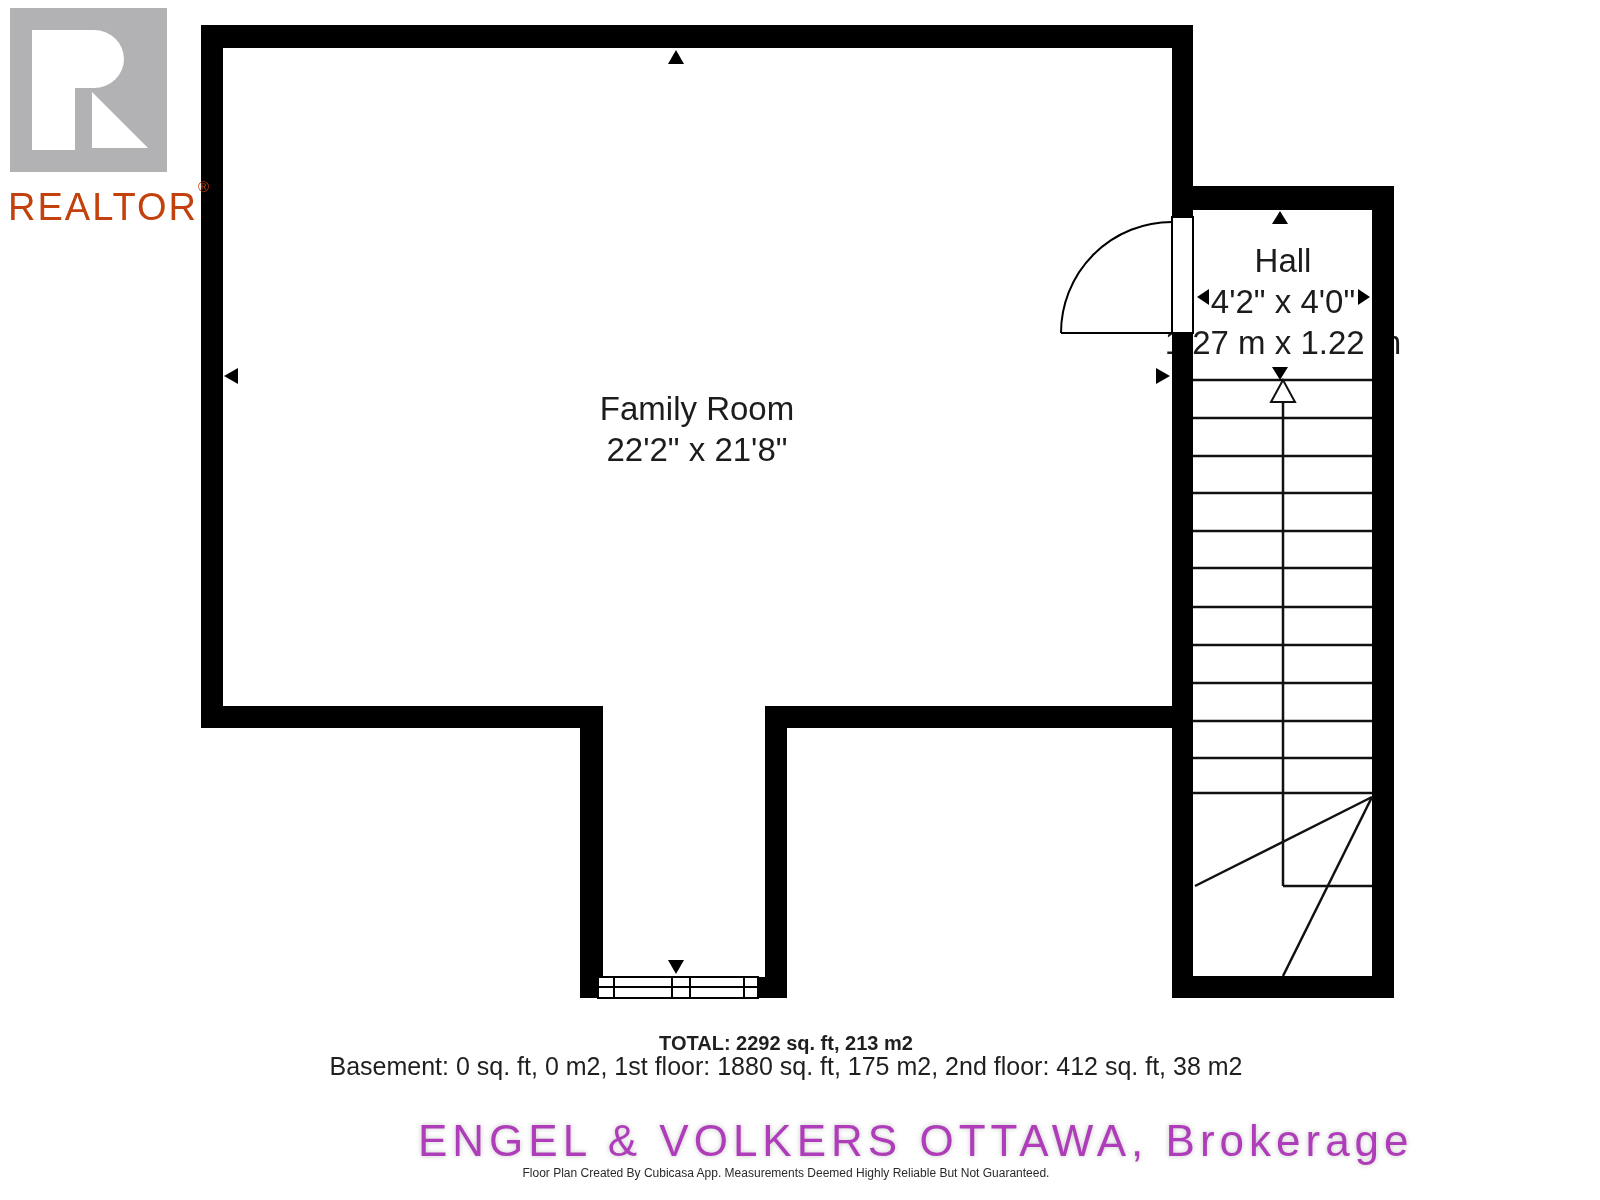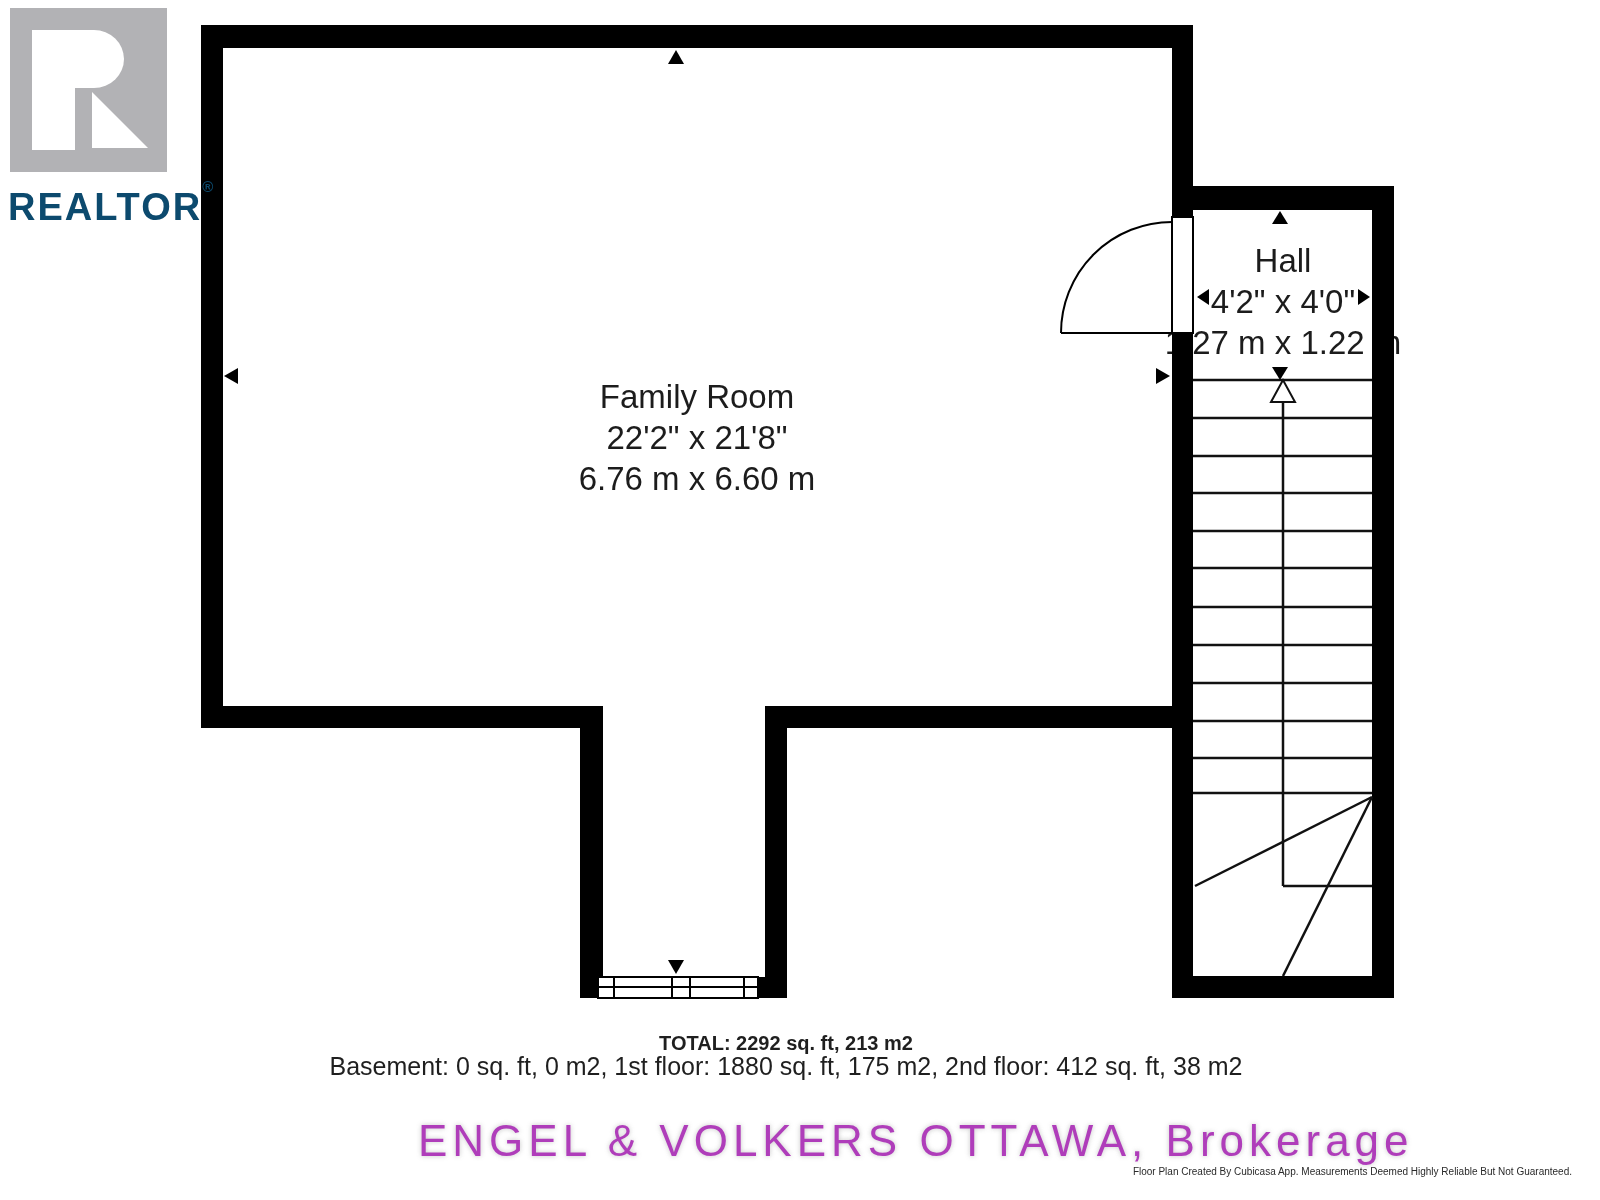--- a/index.html
+++ b/index.html
@@ -3,41 +3,41 @@
 <meta charset="utf-8">
 <style>
   html,body{margin:0;padding:0;background:#ffffff;}
   #stage{
     position:relative;width:1600px;height:1200px;background:#ffffff;
     font-family:"Liberation Sans","DejaVu Sans",sans-serif;overflow:hidden;
   }
   
   .logo-wrap{position:absolute;left:10px;top:8px;z-index:3;}
   .logo-text{
-    position:absolute;left:-2px;top:170px;color:#0c4a6e;font-size:38px;
-    letter-spacing:2px;font-weight:700;white-space:nowrap;
+    position:absolute;left:-2px;top:170px;color:#c2410c;font-size:38px;
+    letter-spacing:2px;font-weight:400;white-space:nowrap;
   }
   .logo-text sup{font-size:15px;vertical-align:28px;letter-spacing:0;}
   
   .room-label{
     position:absolute;z-index:1;transform:translateX(-50%);
     text-align:center;color:#1c1c1c;font-size:33px;line-height:41px;white-space:nowrap;
   }
   
   svg.plan{position:absolute;left:0;top:0;z-index:2;}
   
   .footer{
     position:absolute;left:0;top:1031px;width:1572px;text-align:center;
     color:#1f1f1f;z-index:4;
   }
   .footer .l1{font-size:20px;font-weight:bold;line-height:24px;}
   .footer .l2,.footer .l3,.footer .l4{font-size:25px;line-height:23px;}
   .disclaimer{
-    position:absolute;left:0;top:1166px;width:1572px;text-align:right;
-    font-size:10px;color:#2a2a2a;z-index:4;
+    position:absolute;left:0;top:1166px;width:1572px;text-align:center;
+    font-size:12px;color:#2a2a2a;z-index:4;
   }
   .watermark{
     position:absolute;left:418px;top:1116px;z-index:3;white-space:nowrap;
     font-size:44px;letter-spacing:5px;color:#a21caf;opacity:.85;
     text-shadow:0 0 5px rgba(170,170,170,.8);
   }
 </style>
 </head>
 <body>
 
@@ -46,24 +46,23 @@
   <div class="logo-wrap">
     <svg width="157" height="164">
       <rect x="0" y="0" width="157" height="164" fill="#b2b2b5"></rect>
       <rect x="22" y="22" width="43" height="120" fill="#ffffff"></rect>
       <path d="M 65 22 H 84 A 30 29 0 0 1 84 80 H 65 Z" fill="#ffffff"></path>
       <polygon points="82,84 138,140 82,140" fill="#ffffff"></polygon>
     </svg>
     <div class="logo-text"><span>REALTOR</span><sup>®</sup></div>
   </div>
 
-  <div class="room-label" style="left:697px;top:376px;">
+  <div class="room-label" style="left:697px;top:388px;">
     <div>Family Room</div>
     <div>22'2" x 21'8"</div>
-    <div>6.76 m x 6.60 m</div>
   </div>
   <div class="room-label" style="left:1283px;top:240px;">
     <div>Hall</div>
     <div>4'2" x 4'0"</div>
     <div>1.27 m x 1.22 m</div>
   </div>
 
   <svg class="plan" width="1600" height="1200">
 
     <g fill="#000000">

